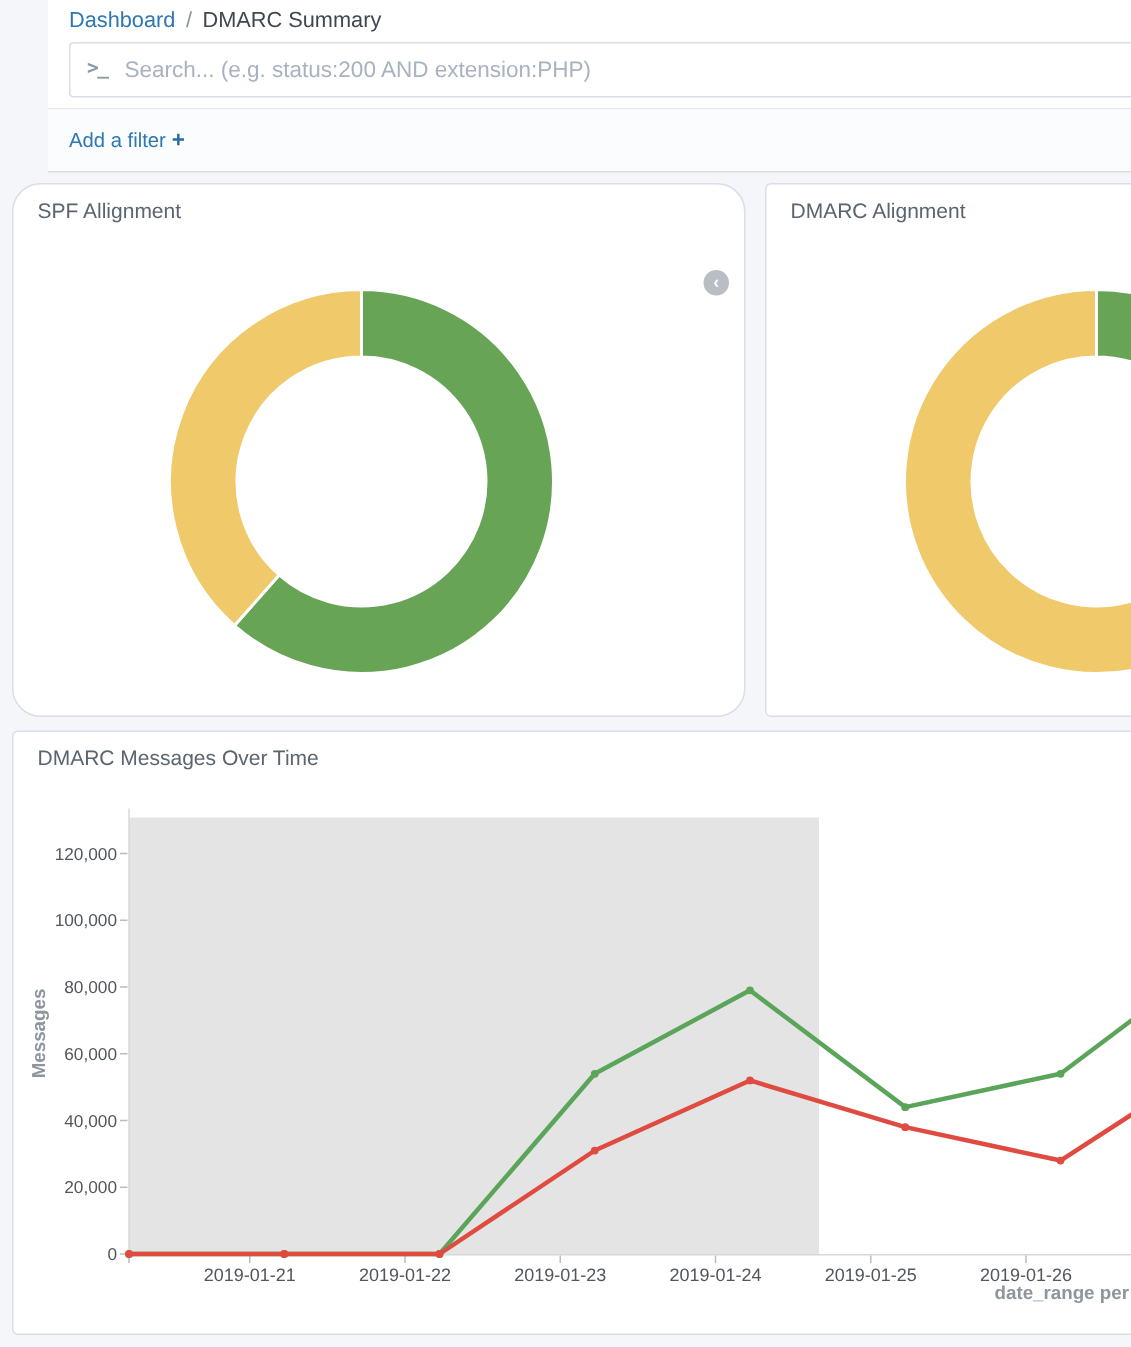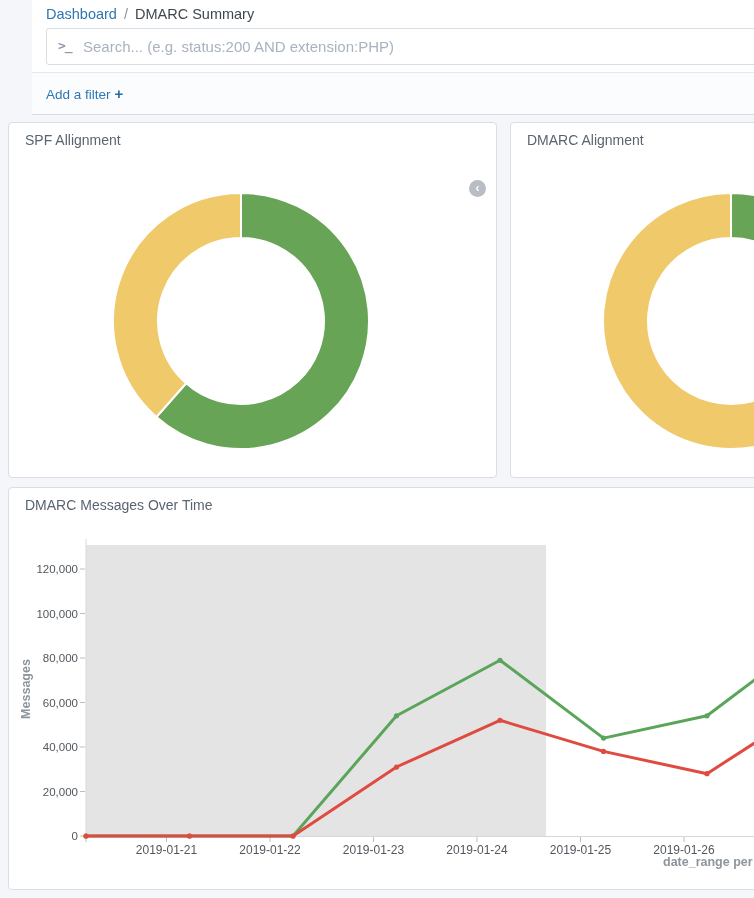--- a/index.html
+++ b/index.html
@@ -19,21 +19,21 @@
   .search-box input { position:absolute; left:36px; top:0; width:calc(100% - 40px); height:35px; border:0; outline:none; font-size:15px; color:#1d4ed8; font-family:"Liberation Sans", sans-serif; background:transparent; }
   .search-box input::placeholder { color:#a9b2bf; opacity:1; }
   .search-bottom-line { height:0; border-bottom:1px solid #e4e9ef; }
   .filter-row { height:42px; background:#fbfcfd; border-bottom:1px solid #d5dbe4; padding:12px 0 1px 14px; font-size:13.5px; }
   .add-filter { color:#2e77b2; cursor:pointer; }
   .add-filter .plus { font-weight:bold; font-size:15px; margin-left:4px; color:#2a6da6; }
 
   
   .panel { position:absolute; background:#fff; border:1px solid #d9dee8; border-radius:4px; }
   .panel-title { position:absolute; left:16px; top:9px; font-size:14px; color:#5a6570; white-space:nowrap; }
-  .panel-spf  { left:8px;  top:122px; width:489px; height:356px; }
+  .panel-spf  { left:8px;  top:122px; width:489px; height:356px;border-radius:19px; }
   .panel-dkim { left:510px; top:122px; width:489px; height:356px; }
   .panel-dmarc{ left:8px;  top:487px; width:985px; height:403px; }
   .panel svg.chart { position:absolute; left:0; top:0; }
 
   .legend-toggle { position:absolute; right:10px; top:57px; width:17px; height:17px; border-radius:50%;
     background:#b8bec4; color:#fff; font-size:12px; font-weight:bold; line-height:16px; text-align:center; cursor:pointer; }
 </style>
 </head>
 <body>
 

